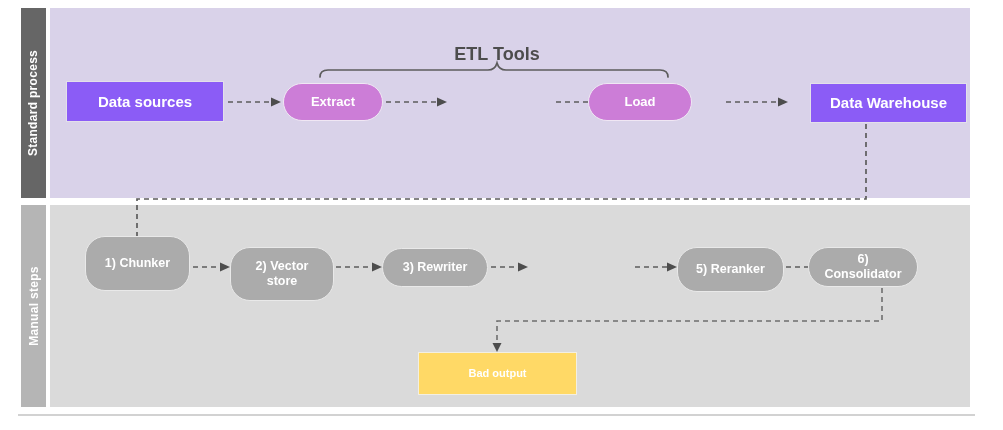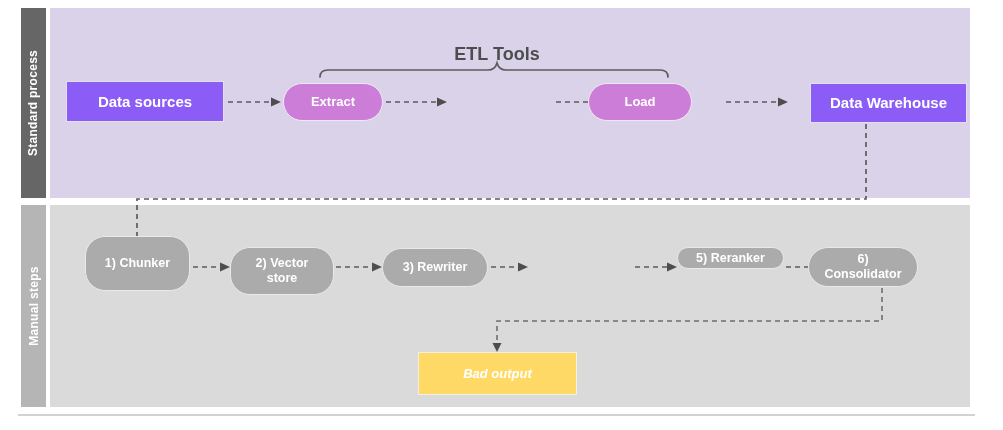--- a/index.html
+++ b/index.html
@@ -61,22 +61,21 @@
   .pill-gray {
     background: #ababab;
     border: 1.5px solid #e9e9e9;
     border-radius: 20px;
     font-size: 12.5px;
     padding: 0 12px;
   }
   .box-yellow {
     background: #ffd966;
     border: 1px solid #f3efe2;
-    font-size: 13px;
-    font-style: italic;
+    font-size: 11px;
   }
   .etl-tools-label {
     position: absolute;
     left: 432px;
     top: 44px;
     width: 130px;
     text-align: center;
     color: #4d4d4d;
     font-weight: bold;
     font-size: 18px;
@@ -169,21 +168,21 @@
   </svg>
 
   <div class="etl-tools-label">ETL Tools</div>
 
   <div class="node box" style="left:66px; top:81px; width:158px; height:41px;">Data sources</div>
   <div class="node pill-etl" style="left:283px; top:83px; width:100px; height:38px;">Extract</div>
   <div class="node pill-etl" style="left:588px; top:83px; width:104px; height:38px;">Load</div>
   <div class="node box" style="left:788px; top:83px; width:157px; height:40px;margin-left:22px;">Data Warehouse</div>
 
   <div class="node pill-gray" style="left:85px; top:236px; width:105px; height:55px;text-align:right;">1) Chunker</div>
-  <div class="node pill-gray" style="left:230px; top:247px; width:104px; height:48px;">2) Vector store</div>
+  <div class="node pill-gray" style="left:230px; top:247px; width:104px; height:54px;">2) Vector store</div>
   <div class="node pill-gray" style="left:382px; top:248px; width:106px; height:39px;">3) Rewriter</div>
-  <div class="node pill-gray" style="left:677px; top:247px; width:107px; height:22px;">5) Reranker</div>
+  <div class="node pill-gray" style="left:677px; top:247px; width:107px; height:45px;">5) Reranker</div>
   <div class="node pill-gray" style="left:808px; top:247px; width:110px; height:40px;">6) Consolidator</div>
   <div class="node box-yellow" style="left:418px; top:352px; width:159px; height:43px;">Bad output</div>
 
   <div class="bottom-divider"></div>
 
 </div>
 
 </body></html>

